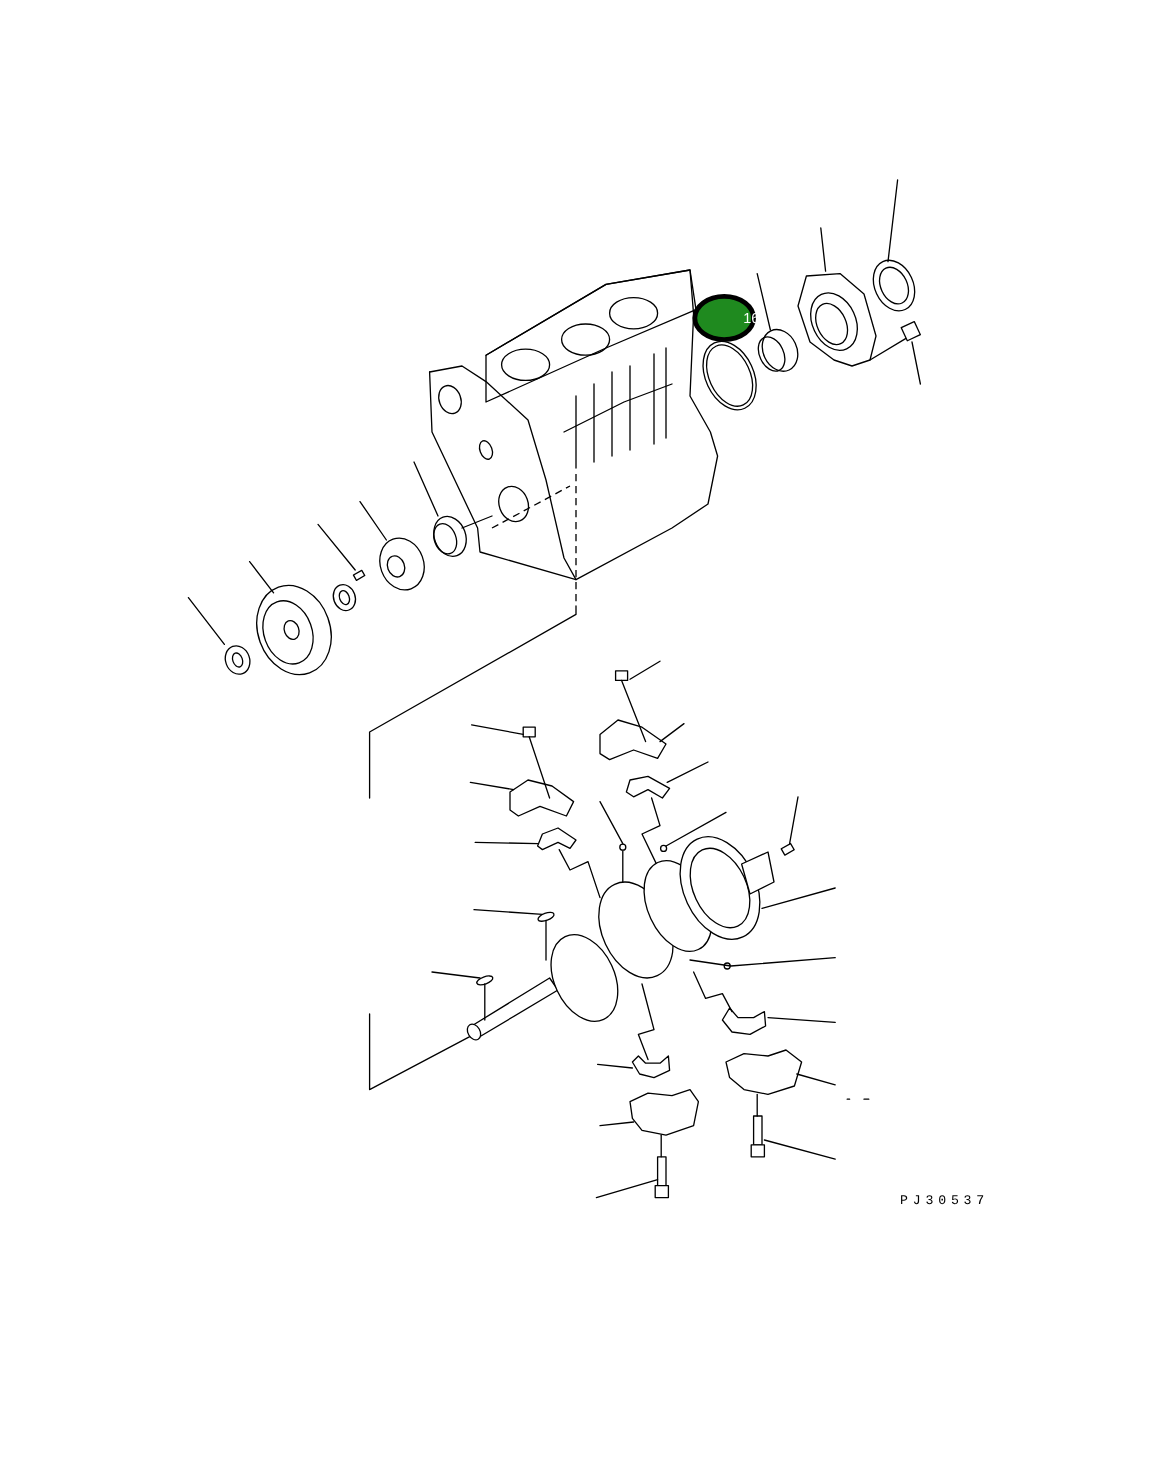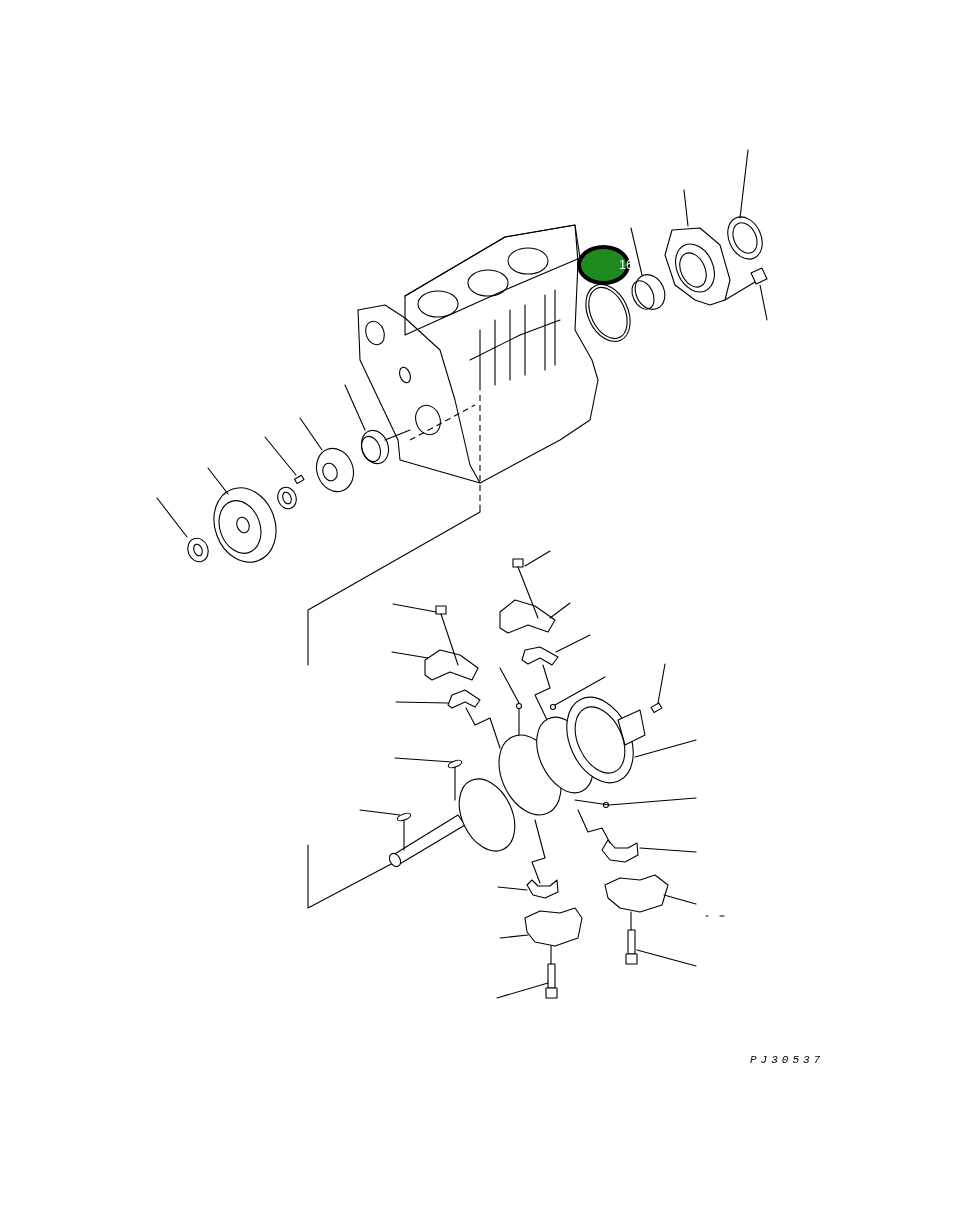--- a/index.html
+++ b/index.html
@@ -4,22 +4,22 @@
 <style>
   html, body { margin: 0; padding: 0; background: #ffffff; }
   body { width: 969px; height: 1215px; position: relative; overflow: hidden; font-family: "Liberation Sans", sans-serif; }
   #diagram { position: absolute; left: 0; top: 0; width: 969px; height: 1215px; }
   #diagram .ln { fill: none; stroke: #000; stroke-width: 1.1; stroke-linejoin: round; stroke-linecap: round; }
   #diagram .fill-w { fill: #fff; stroke: #000; stroke-width: 1.1; stroke-linejoin: round; }
   #diagram .dash { fill: none; stroke: #000; stroke-width: 1.1; stroke-dasharray: 6 4; }
   .callout { position: absolute; left: 577px; top: 245px; width: 40px; height: 40px; border-radius: 50%;
     background: #1f8a1f; border: 4px solid #000; box-sizing: border-box; color: #fff;
     display: flex; align-items: center; justify-content: center; font-size: 12px; cursor: pointer; padding-left: 45px; }
-  .ref-code { position: absolute; left: 750px; top: 1054px; font-family: "Liberation Mono", monospace;
-    font-size: 11px; letter-spacing: 4px; color: #000; font-style: italic; }
+  .ref-code { position: absolute; left: 750px; top: 995px; font-family: "Liberation Mono", monospace;
+    font-size: 11px; letter-spacing: 4px; color: #000; }
 </style>
 </head>
 <body>
 
 <svg id="diagram" viewBox="0 0 969 1215" xmlns="http://www.w3.org/2000/svg">
 
   <g>
     <path class="ln" d="M405 296 L405 335 L505 290 L580 258 L575 225 L505 237 Z"></path>
     <path class="ln" d="M405 296 L505 237 L575 225 L578 262"></path>
     <ellipse class="ln" cx="438" cy="304" rx="20" ry="13"></ellipse>

